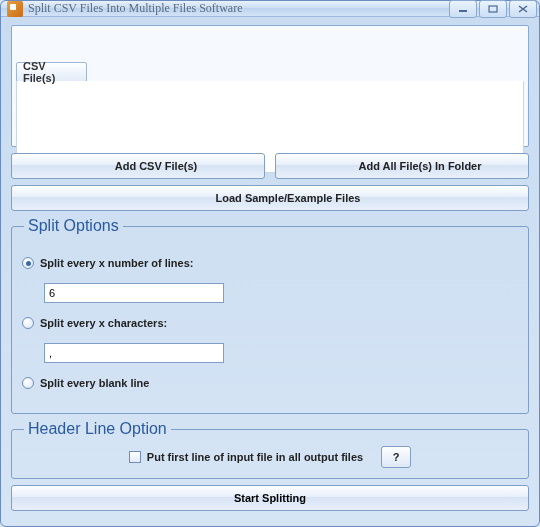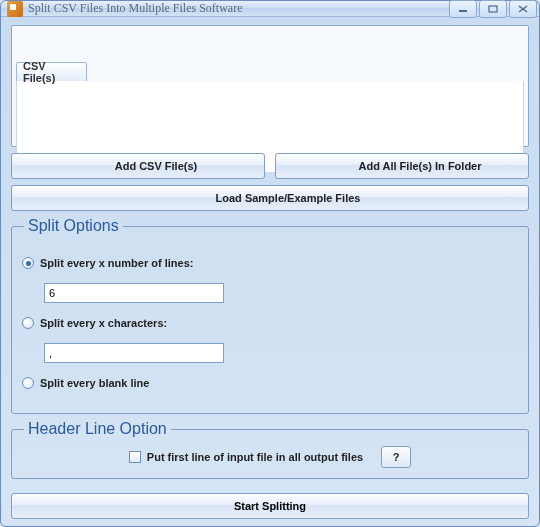--- a/index.html
+++ b/index.html
@@ -163,21 +163,20 @@
   font-size: 11px;
 }
 .start-btn {
   height: 26px;
   background: linear-gradient(to bottom, #fdfeff 0%, #e8effa 45%, #d6e3f4 46%, #e8effa 100%);
   border: 1px solid #7f9fc7;
   border-radius: 3px;
   display: flex; align-items: center; justify-content: center;
   font-weight: bold; font-size: 11px;
   cursor: pointer;
-  margin-top: 8px;
 }
 </style>
 </head>
 <body>
 
 <div class="window">
 
   <div class="titlebar">
     <div class="app-icon"></div>
     <div class="title-text">Split CSV Files Into Multiple Files Software</div>

